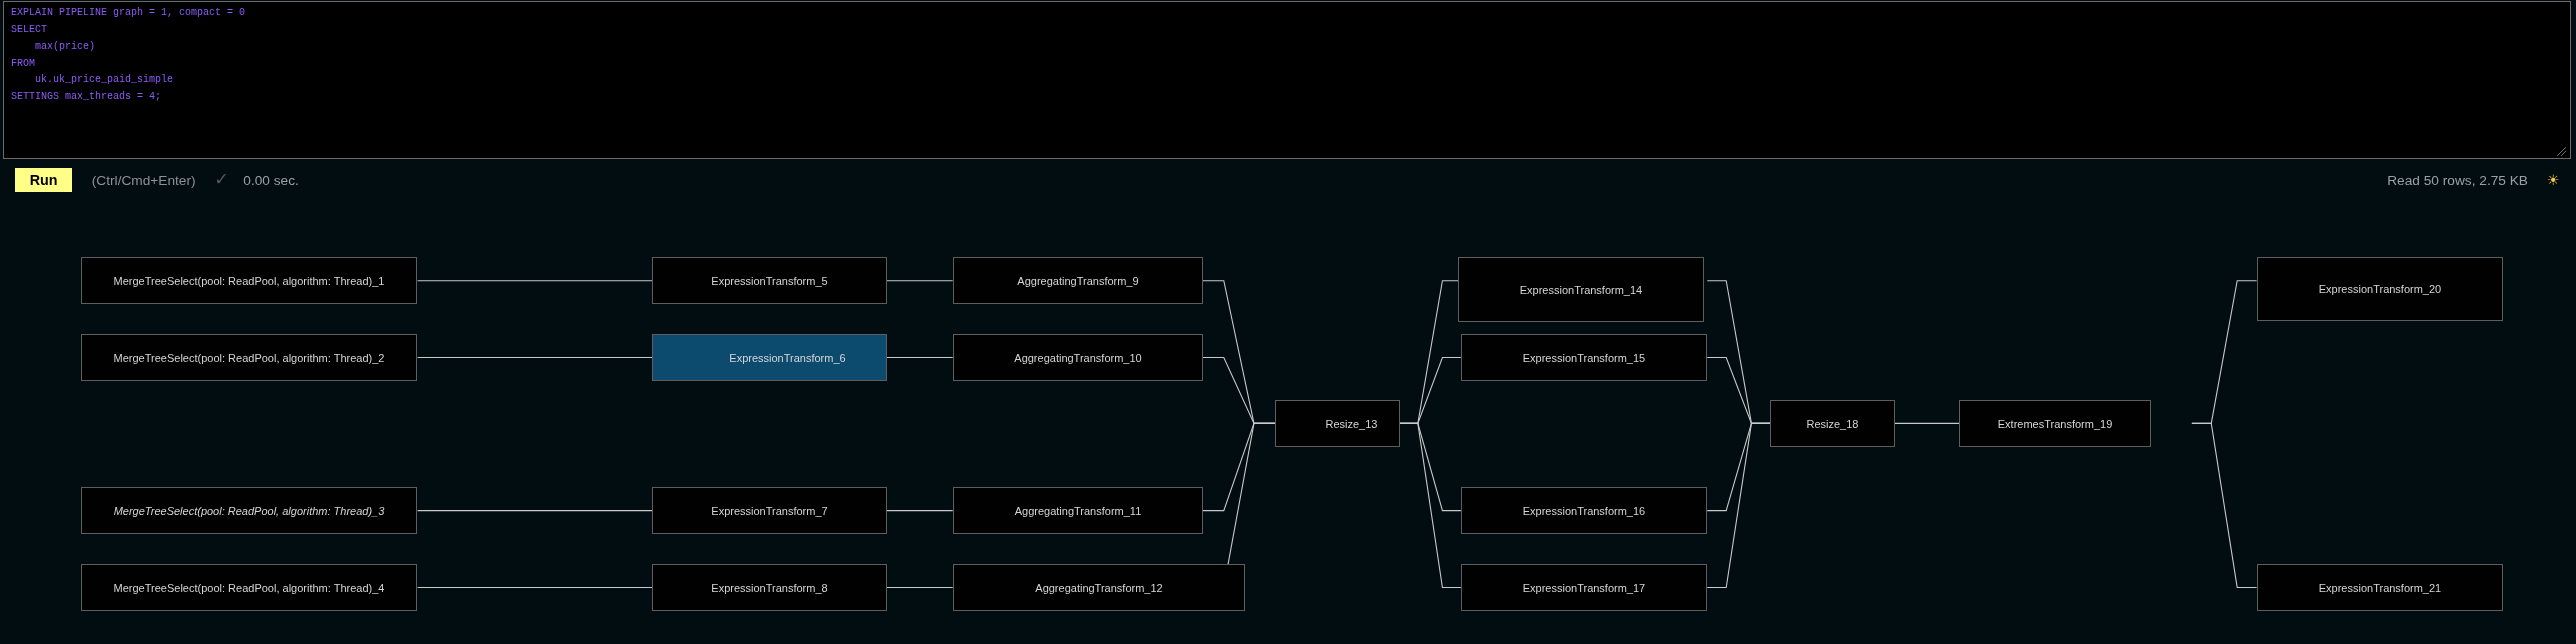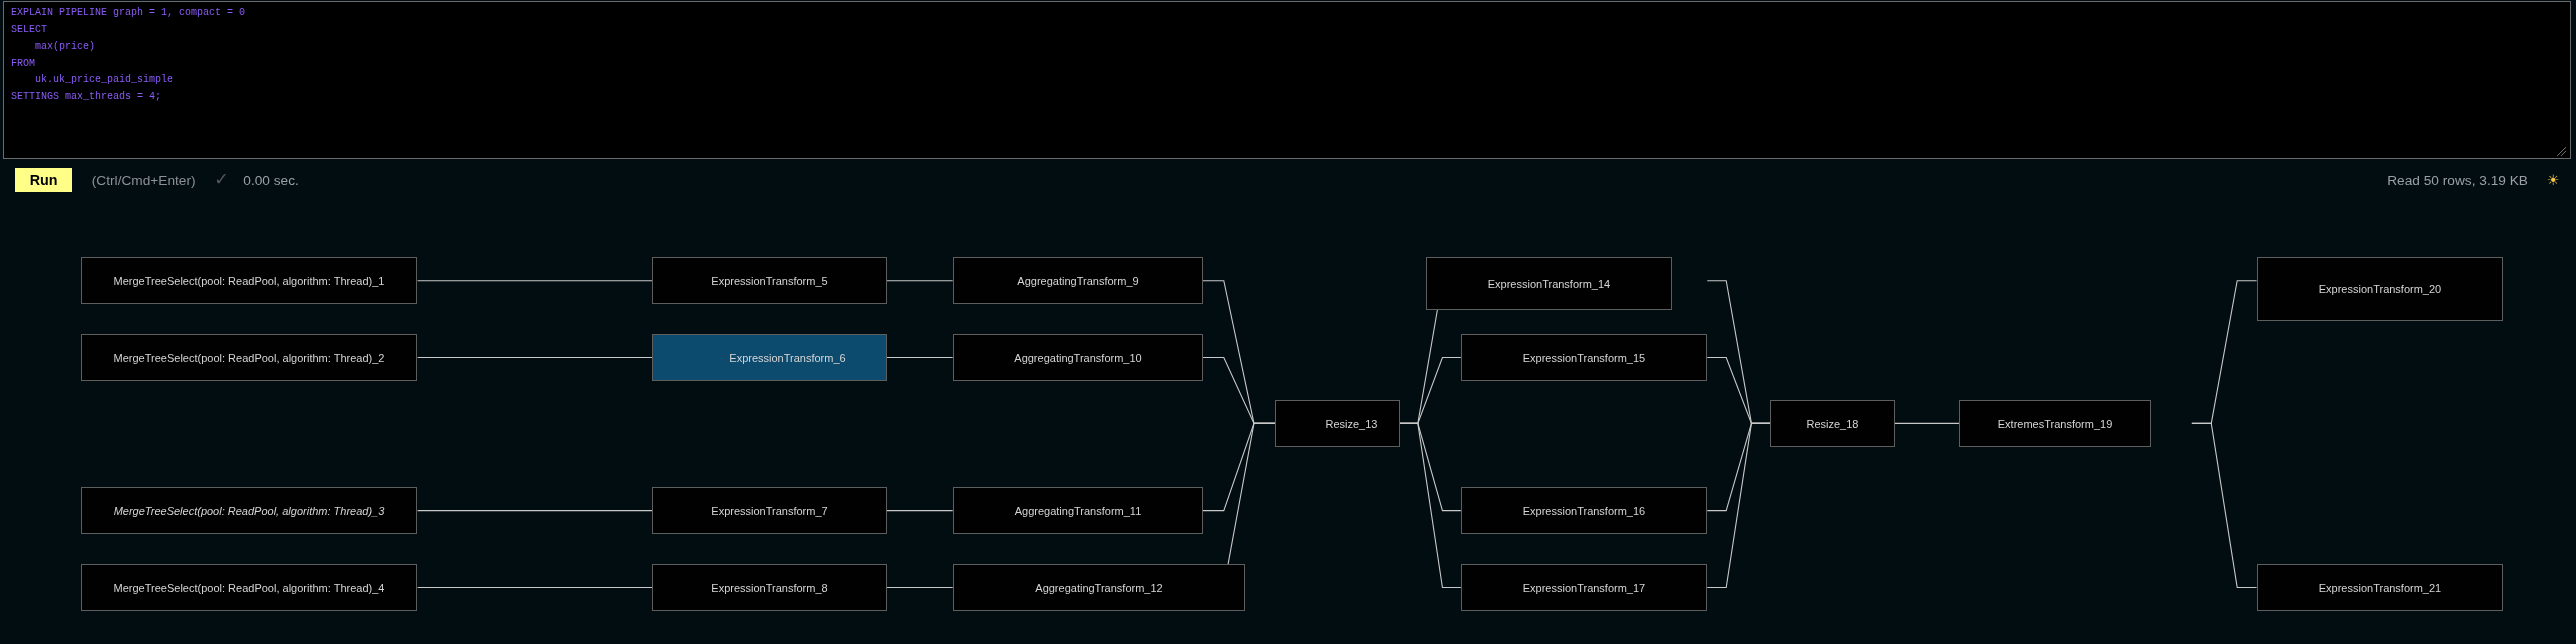--- a/index.html
+++ b/index.html
@@ -103,21 +103,21 @@
     <line x1="20" y1="11" x2="11" y2="20" stroke="#8a8a8a" stroke-width="1.6"></line>
   </svg>
 </div>
 
 <div id="toolbar">
   <button id="run-button">Run</button>
   <span id="shortcut-hint">(Ctrl/Cmd+Enter)</span>
   <span id="status-check">✓</span>
   <span id="elapsed-time">0.00 sec.</span>
   <div id="toolbar-right">
-    <span id="read-stats">Read 50 rows, 3.19 KB</span>
+    <span id="read-stats">Read 50 rows, 2.75 KB</span>
     <span id="theme-toggle">☀</span>
   </div>
 </div>
 
 <div id="graph">
   <svg id="graph-edges" width="2576" height="446" viewBox="0 0 4694 812">
       <polyline points="761,148.5 1188,148.5" fill="none" stroke="#c9c9c9" stroke-width="2"></polyline>
       <polyline points="761,288.5 1188,288.5" fill="none" stroke="#c9c9c9" stroke-width="2"></polyline>
       <polyline points="761,567.5 1188,567.5" fill="none" stroke="#c9c9c9" stroke-width="2"></polyline>
       <polyline points="761,707.5 1188,707.5" fill="none" stroke="#c9c9c9" stroke-width="2"></polyline>
@@ -174,21 +174,21 @@
       </div>
       <div class="node" style="left: 953px; top: 288px; width: 250px; height: 47px; background: rgb(1, 1, 1); border-color: rgb(94, 94, 94);">
         <span>AggregatingTransform_11</span>
       </div>
       <div class="node" style="left: 953px; top: 365px; width: 292px; height: 47px; background: rgb(1, 1, 1); border-color: rgb(94, 94, 94);">
         <span>AggregatingTransform_12</span>
       </div>
       <div class="node" style="left: 1275px; top: 201px; width: 125px; height: 47px; background: rgb(1, 1, 1); border-color: rgb(94, 94, 94); padding-left: 28px;">
         <span>Resize_13</span>
       </div>
-      <div class="node" style="left: 1426px; top: 58px; width: 246px; height: 53px; background: rgb(1, 1, 1); border-color: rgb(94, 94, 94);">
+      <div class="node" style="left: 1458px; top: 58px; width: 246px; height: 65px; background: rgb(1, 1, 1); border-color: rgb(94, 94, 94);">
         <span>ExpressionTransform_14</span>
       </div>
       <div class="node" style="left: 1461px; top: 135px; width: 246px; height: 47px; background: rgb(1, 1, 1); border-color: rgb(94, 94, 94);">
         <span>ExpressionTransform_15</span>
       </div>
       <div class="node" style="left: 1461px; top: 288px; width: 246px; height: 47px; background: rgb(1, 1, 1); border-color: rgb(94, 94, 94);">
         <span>ExpressionTransform_16</span>
       </div>
       <div class="node" style="left: 1461px; top: 365px; width: 246px; height: 47px; background: rgb(1, 1, 1); border-color: rgb(94, 94, 94);">
         <span>ExpressionTransform_17</span>

